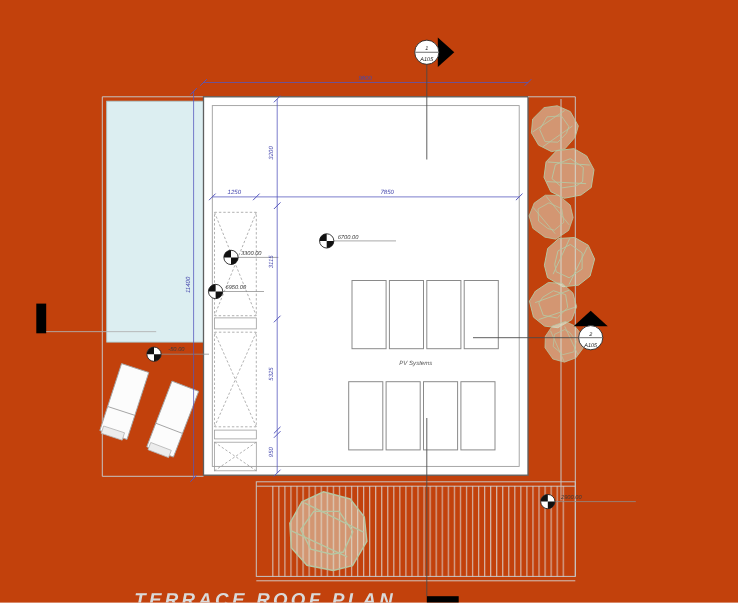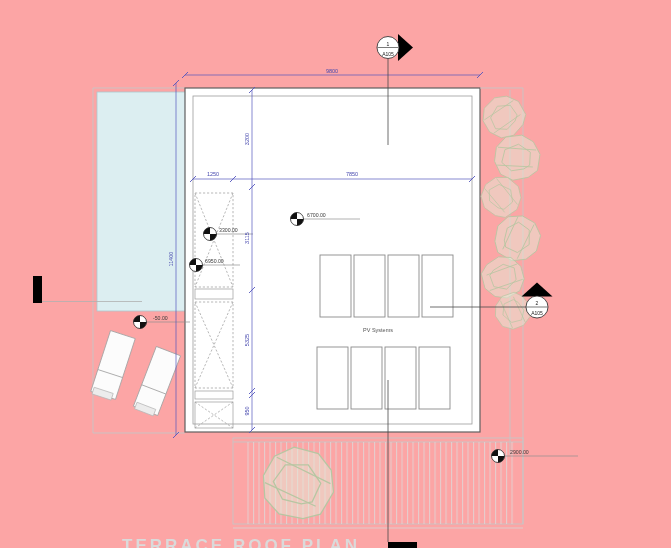--- a/index.html
+++ b/index.html
@@ -1,16 +1,16 @@
 <!DOCTYPE html>
 <html><head>
 <meta charset="utf-8">
 <style>
   html,body{margin:0;padding:0;background:#fff;font-family:"Liberation Sans",sans-serif;}
-  #stage{position:relative;width:671px;height:548px;background:#fca5a5;overflow:hidden;}
+  #stage{position:relative;width:671px;height:548px;background:#c2410c;overflow:hidden;font-style:italic;}
   svg{position:absolute;top:0;left:0;}
   .site{stroke:#c6c6c6;stroke-width:0.9;fill:none;}
   .wall{stroke:#5f5f5f;stroke-width:1.2;fill:#ffffff;}
   .inner{stroke:#9c9c9c;stroke-width:0.8;fill:none;}
   .dash{stroke:#9a9a9a;stroke-width:0.7;fill:none;stroke-dasharray:2.2 1.8;}
   .solidbox{stroke:#9a9a9a;stroke-width:0.7;fill:none;}
   .pv{stroke:#8a8a8a;stroke-width:0.9;fill:#ffffff;}
   .dim{stroke:#5456bd;stroke-width:0.7;fill:none;}
   .tick{stroke:#5456bd;stroke-width:0.9;}
   .dimt{fill:#4648ae;font-size:5.5px;}

